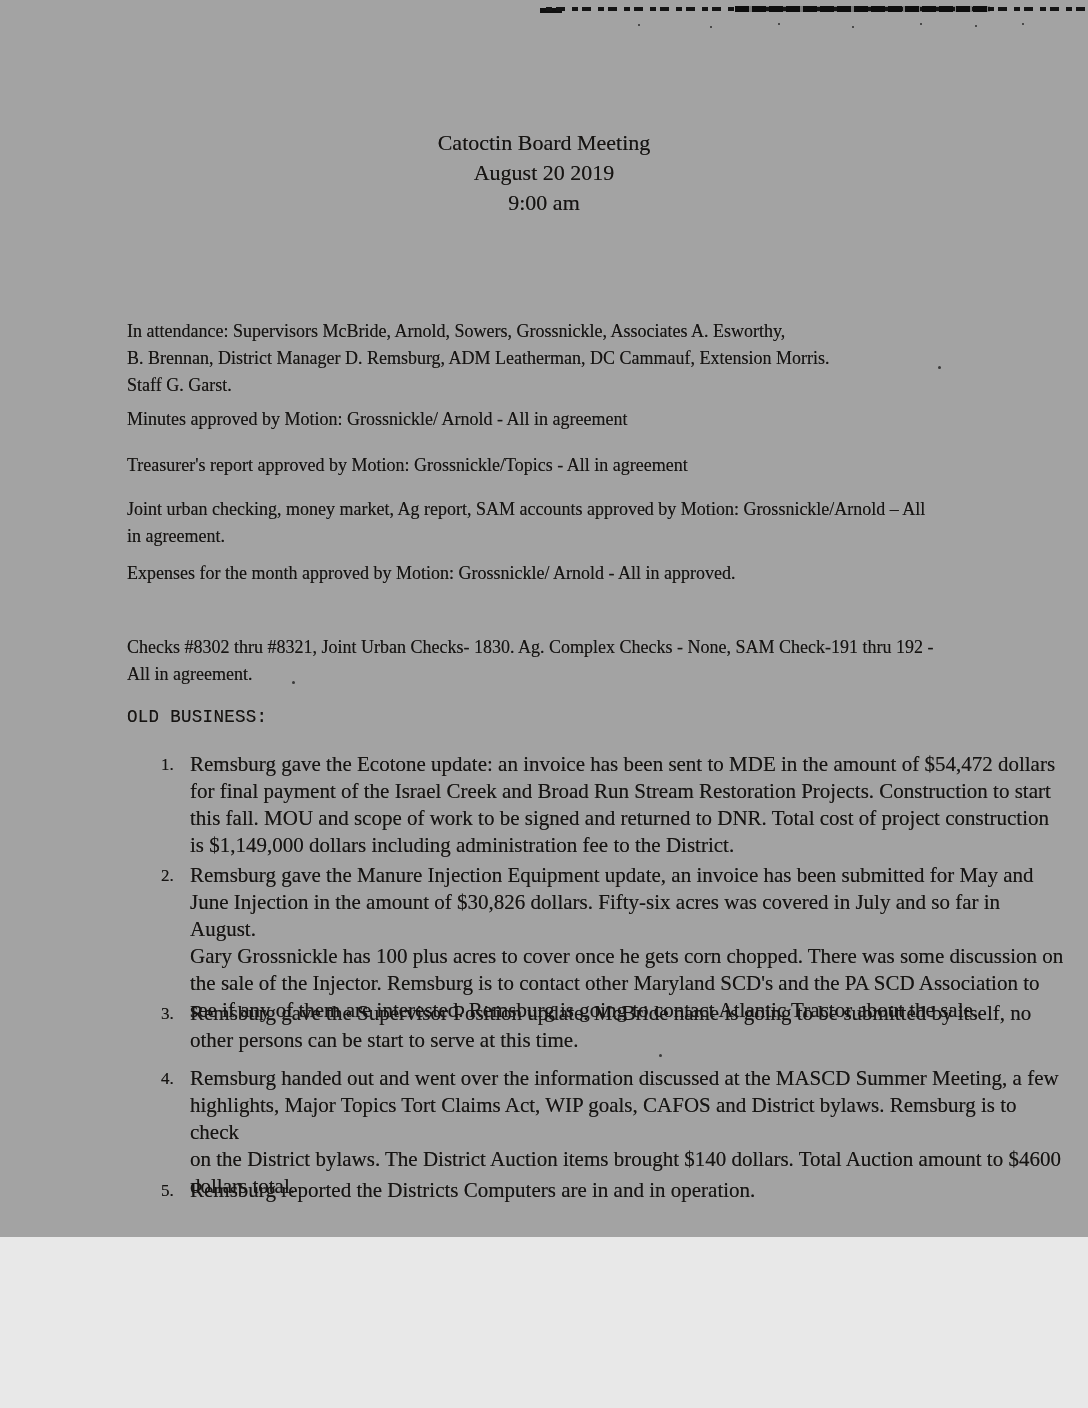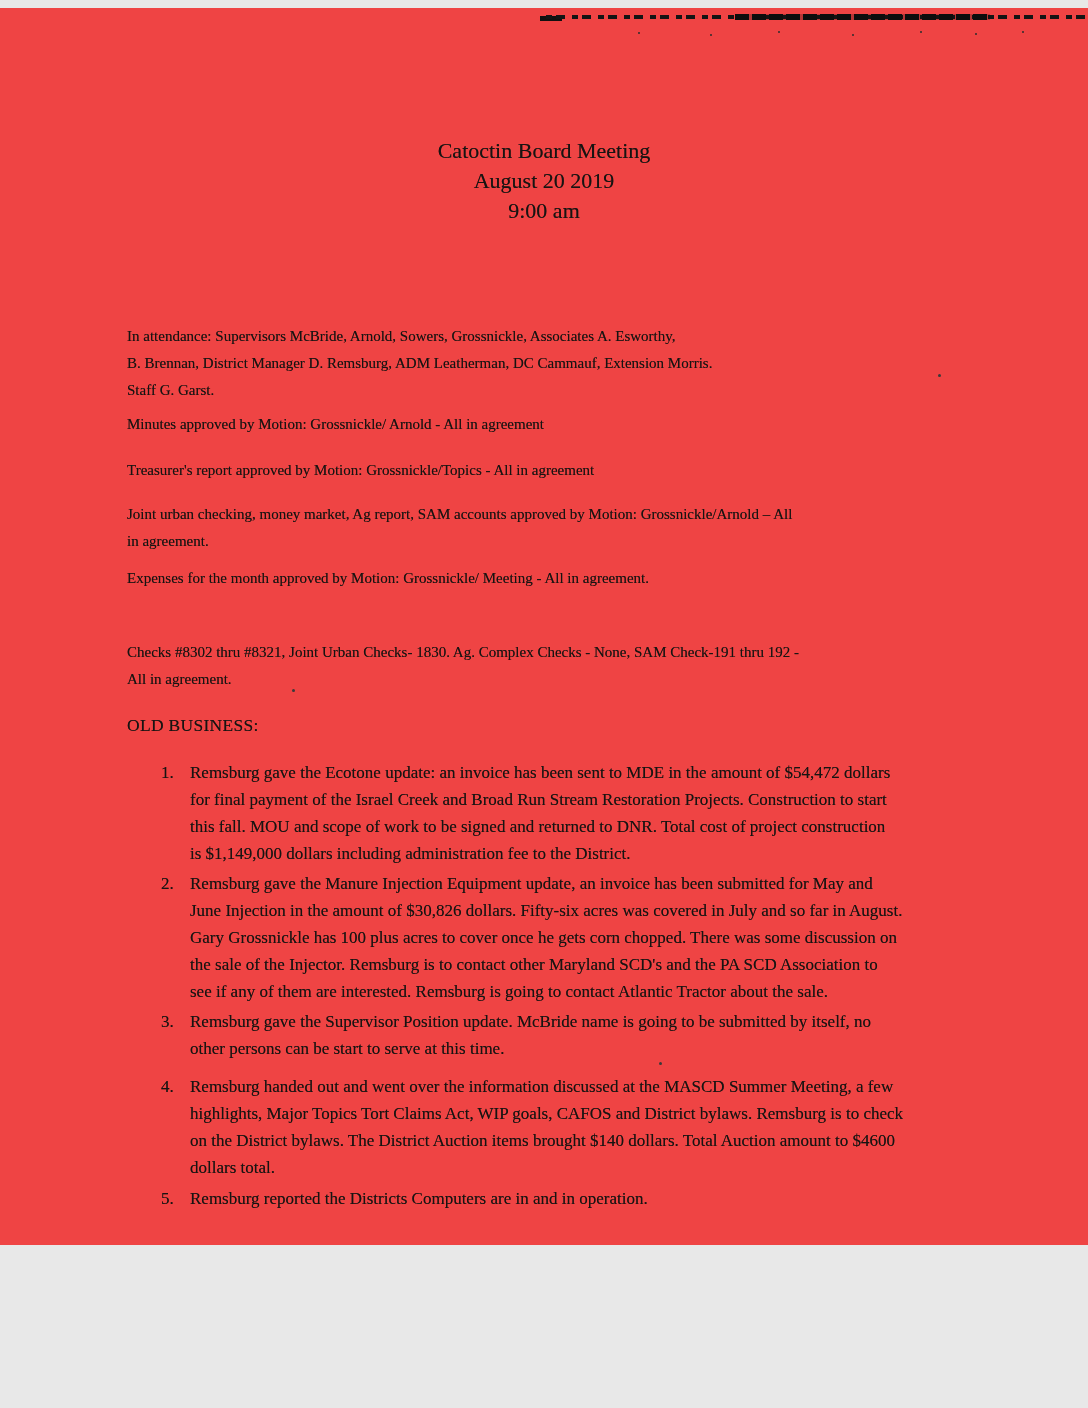--- a/index.html
+++ b/index.html
@@ -1,21 +1,21 @@
 <!DOCTYPE html>
 <html><head>
 <meta charset="utf-8">
 <style>
   html, body { margin: 0; padding: 0; background: #e8e8e8; }
   .page {
     position: relative;
     width: 1088px;
     height: 1237px;
-    margin: 8px auto;
-    background: #ef4444;
+    margin: 0 auto;
+    background: #a3a3a3;
     overflow: hidden;
     font-family: "Liberation Serif", "DejaVu Serif", serif;
     color: #161412;
   }
   
   .page * { -webkit-font-smoothing: antialiased; }
   .txt { text-shadow: 0 0 0.5px rgba(20,18,16,0.55); }
 
   .title-block {
     position: absolute;
@@ -24,47 +24,48 @@
     width: 834px;
     text-align: center;
     font-size: 22px;
     line-height: 30px;
     white-space: pre-line;
   }
   .para {
     position: absolute;
     left: 127px;
     width: 900px;
-    font-size: 15px;
+    font-size: 18px;
     line-height: 27px;
     white-space: pre-line;
   }
   .heading {
     position: absolute;
     left: 127px;
     width: 400px;
     font-size: 17.5px;
     line-height: 27px;
     letter-spacing: 0.3px;
+    font-family: Liberation Mono, monospace;
   }
   .list-item { position: absolute; left: 0; width: 1088px; }
   .item-number {
     position: absolute;
     left: 161px;
     top: 0;
     width: 28px;
     font-size: 17px;
     line-height: 27px;
   }
   .item-text {
     position: absolute;
     left: 190px;
     top: 0;
     width: 875px;
-    font-size: 17px;
+    font-size: 21px;
     line-height: 27px;
     white-space: pre-line;
   }
 
   
   .artifact-line {
     position: absolute;
     top: 7px;
     left: 546px;
     right: 0;
@@ -139,21 +140,21 @@
 B. Brennan, District Manager D. Remsburg, ADM Leatherman, DC Cammauf, Extension Morris.
 Staff G. Garst.</p>
 
   <p class="para txt" style="top:388px">Minutes approved by Motion: Grossnickle/ Arnold - All in agreement</p>
 
   <p class="para txt" style="top:434px">Treasurer's report approved by Motion: Grossnickle/Topics - All in agreement</p>
 
   <p class="para txt" style="top:478px">Joint urban checking, money market, Ag report, SAM accounts approved by Motion: Grossnickle/Arnold – All
 in agreement.</p>
 
-  <p class="para txt" style="top:542px">Expenses for the month approved by Motion:  Grossnickle/ Meeting - All in agreement.</p>
+  <p class="para txt" style="top:542px">Expenses for the month approved by Motion:  Grossnickle/ Arnold - All in approved.</p>
 
   <p class="para txt" style="top:616px">Checks #8302 thru #8321, Joint Urban Checks- 1830. Ag. Complex Checks - None, SAM Check-191 thru 192 -
 All in agreement.</p>
 
   <div class="heading txt" style="top:704px">OLD BUSINESS:</div>
 
   <div class="list-item" style="top:751px">
     <span class="item-number txt">1.</span>
     <span class="item-text txt">Remsburg gave the Ecotone update: an invoice has been sent to MDE in the amount of $54,472 dollars
 for final payment of the Israel Creek and Broad Run Stream Restoration Projects. Construction to start

